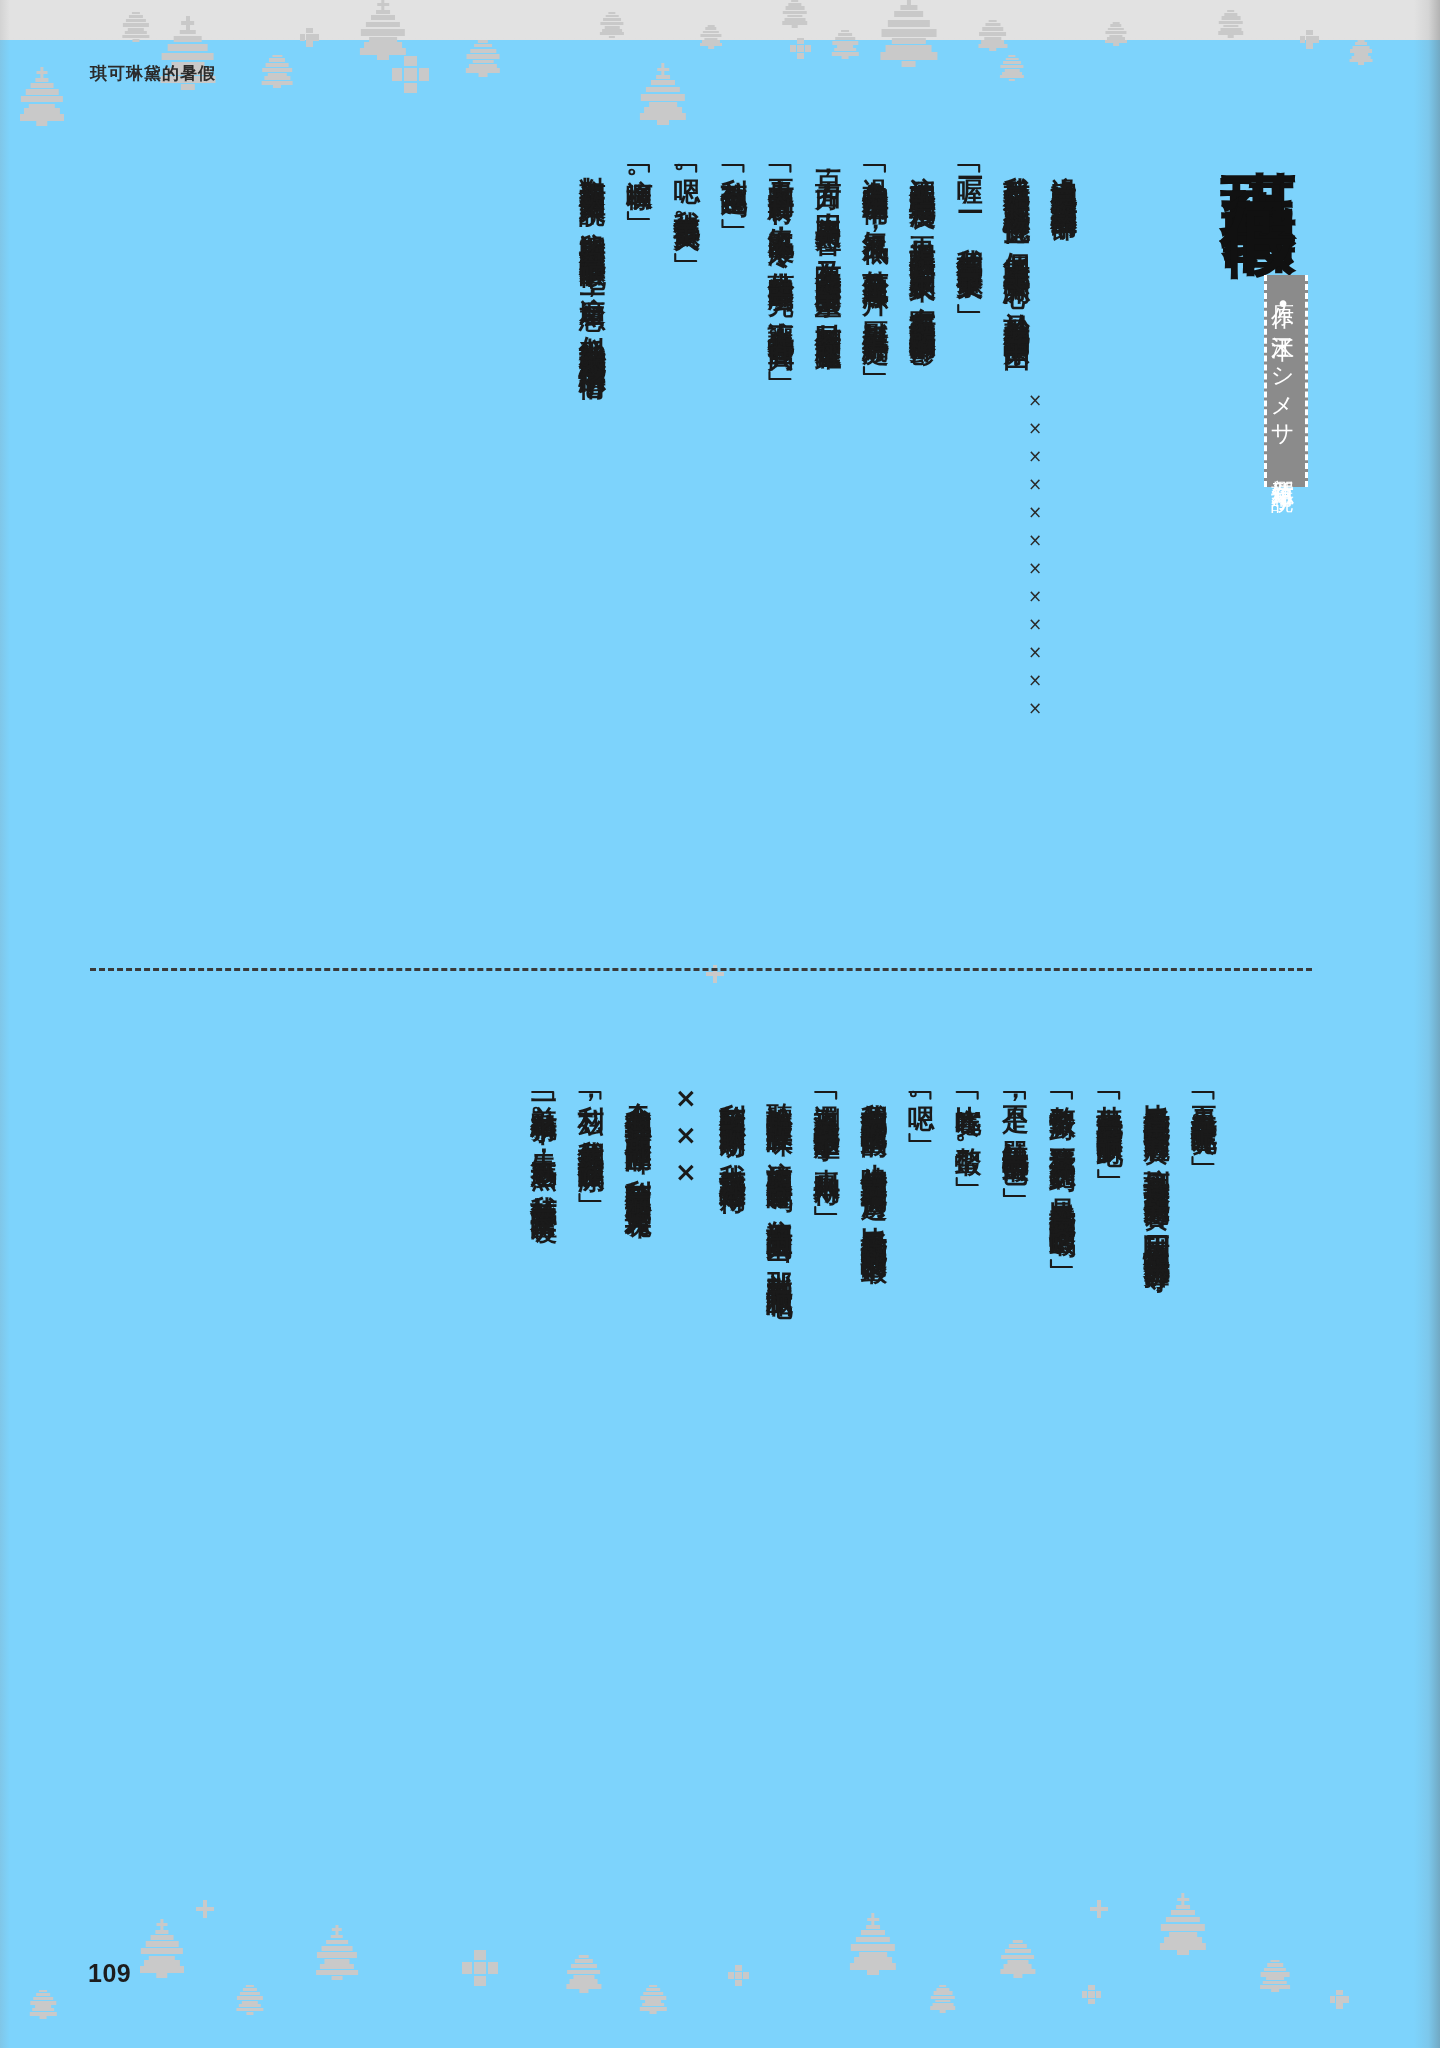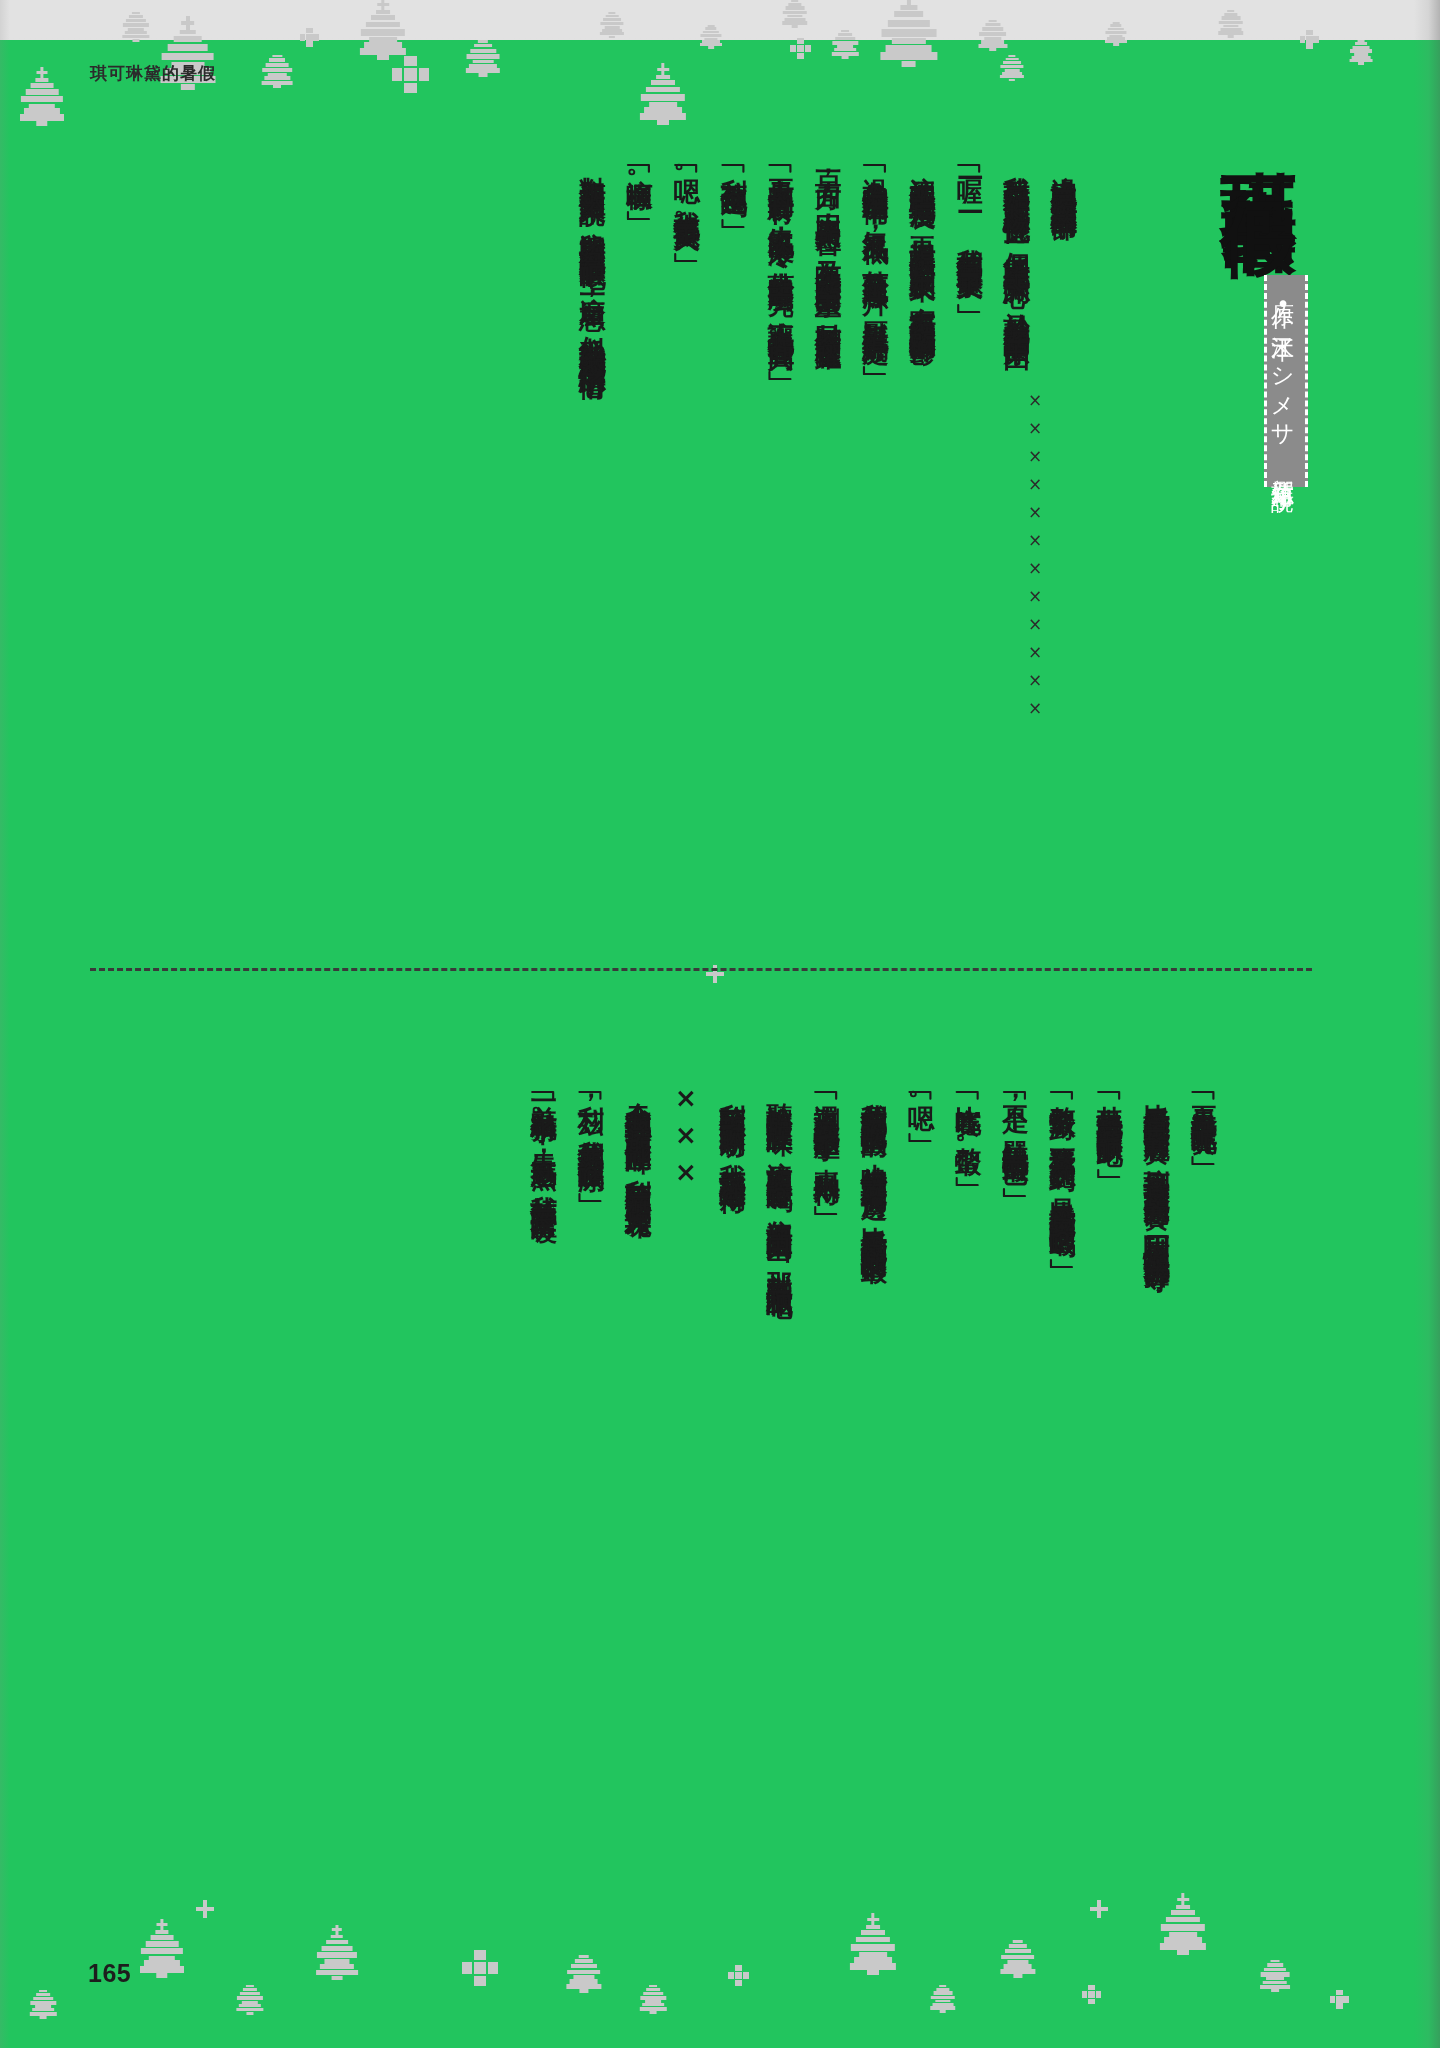--- a/index.html
+++ b/index.html
@@ -12,21 +12,21 @@
     height: 2048px;
     position: relative;
     font-family: "DejaVu Sans", "Liberation Sans", sans-serif;
     overflow: hidden;
   }
 
   
   #page {
     position: absolute;
     inset: 0;
-    background: #22c55e;
+    background: #7dd3fc;
     overflow: hidden;
   }
 
   
   .gutter-shadow {
     position: absolute;
     top: 0;
     right: 0;
     width: 26px;
     height: 100%;
@@ -730,21 +730,21 @@
         <span style="left: 0px; top: 7px; width: 18px; height: 4px;"></span>
       </div>
       <div class="plus-orn" style="left: 1090px; top: 1900px; width: 18px; height: 18px;">
         <span style="left: 7px; top: 0px; width: 4px; height: 18px;"></span>
         <span style="left: 0px; top: 7px; width: 18px; height: 4px;"></span>
       </div>
     </div>
 
   <div class="running-header">琪可琳黛的暑假</div>
 
-  <div class="page-number">165</div>
+  <div class="page-number">109</div>
 
   <div class="title-vertical">琪可琳黛的暑假</div>
 
   <div class="author-badge">原作•江本マシメサ　新撰短篇小說</div>
 
   <div class="x-string">××××××××××××</div>
 
   <div id="top-flow">
       <p>邊境之國的夏季是個綠意盎然的季節。</p>
       <p>我發現村子裡的每個人都有些心神恍惚，一個個看上去都顯得十分開心，於是就向利茲詢問了箇中原由。</p>

